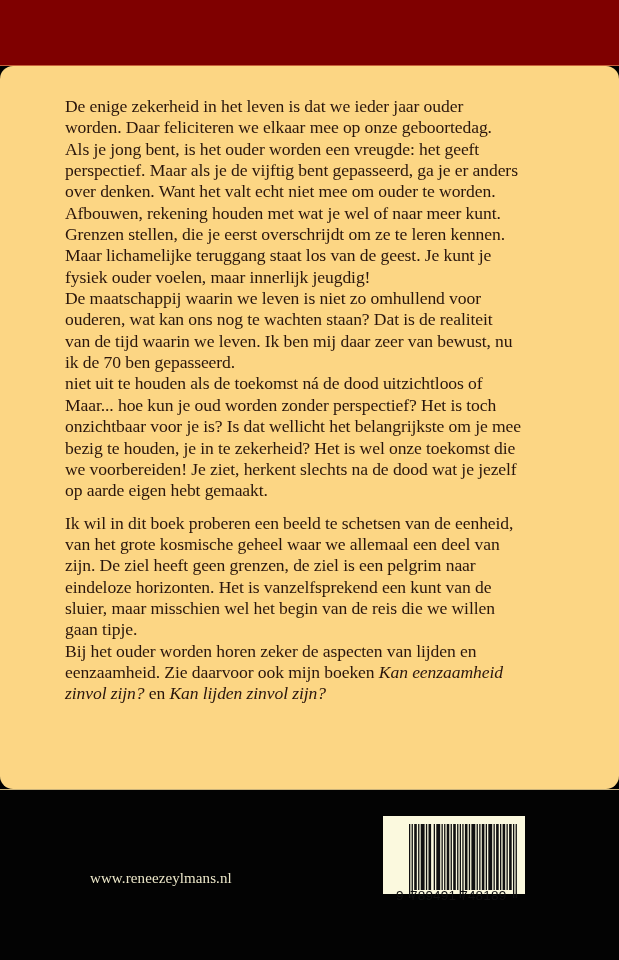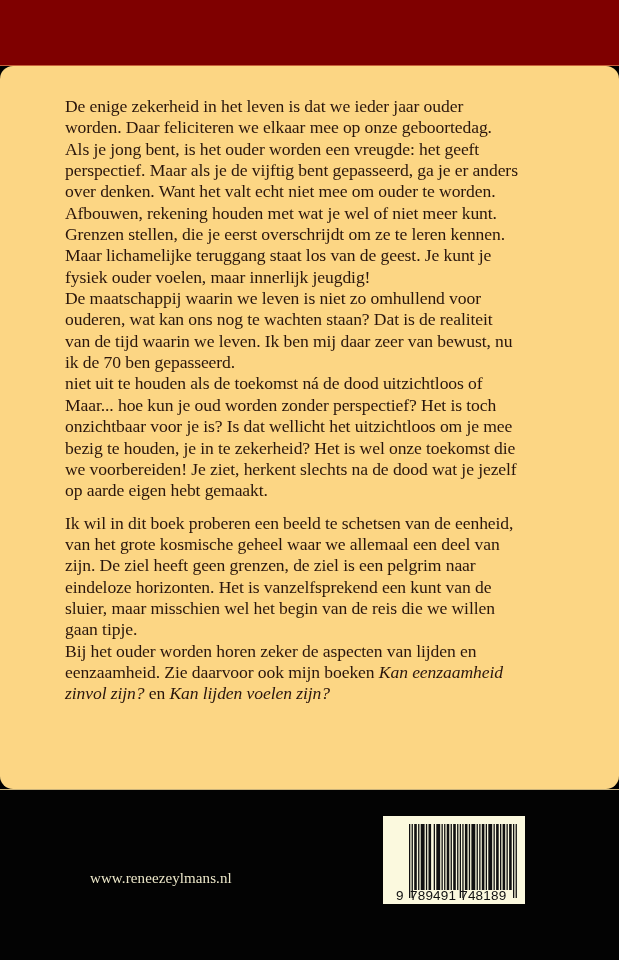--- a/index.html
+++ b/index.html
@@ -46,21 +46,21 @@
       left: 90px; top: 80px;
       color: #ece7c9;
       font-family: "Liberation Serif", "DejaVu Serif", serif;
       font-size: 15px;
       letter-spacing: 0.1px;
       white-space: nowrap;
     }
     .barcode-box {
       position: absolute;
       left: 383px; top: 26px;
-      width: 142px; height: 88px;
+      width: 142px; height: 78px;
       background: #fbf9de;
     }
     .barcode-bars {
       position: absolute;
       left: 26px; top: 8px;
       width: 108px; height: 74px;
     }
     .barcode-digits {
       position: absolute;
       left: 13px; top: 72px;
@@ -82,46 +82,46 @@
   <div class="top-band"></div>
 
   <div class="body-panel">
     <div class="blurb">
 
       <span class="line">De enige zekerheid in het leven is dat we ieder jaar ouder</span>
       <span class="line">worden. Daar feliciteren we elkaar mee op onze geboortedag.</span>
       <span class="line">Als je jong bent, is het ouder worden een vreugde: het geeft</span>
       <span class="line">perspectief. Maar als je de vijftig bent gepasseerd, ga je er anders</span>
       <span class="line">over denken. Want het valt echt niet mee om ouder te worden.</span>
-      <span class="line">Afbouwen, rekening houden met wat je wel of niet meer kunt.</span>
+      <span class="line">Afbouwen, rekening houden met wat je wel of naar meer kunt.</span>
       <span class="line">Grenzen stellen, die je eerst overschrijdt om ze te leren kennen.</span>
       <span class="line">Maar lichamelijke teruggang staat los van de geest. Je kunt je</span>
       <span class="line">fysiek ouder voelen, maar innerlijk jeugdig!</span>
       <span class="line">De maatschappij waarin we leven is niet zo omhullend voor</span>
       <span class="line">ouderen, wat kan ons nog te wachten staan? Dat is de realiteit</span>
       <span class="line">van de tijd waarin we leven. Ik ben mij daar zeer van bewust, nu</span>
       <span class="line">ik de 70 ben gepasseerd.</span>
       <span class="line">niet uit te houden als de toekomst ná de dood uitzichtloos of</span>
       <span class="line">Maar... hoe kun je oud worden zonder perspectief? Het is toch</span>
-      <span class="line">onzichtbaar voor je is? Is dat wellicht het uitzichtloos om je mee</span>
+      <span class="line">onzichtbaar voor je is? Is dat wellicht het belangrijkste om je mee</span>
       <span class="line">bezig te houden, je in te zekerheid? Het is wel onze toekomst die</span>
       <span class="line">we voorbereiden! Je ziet, herkent slechts na de dood wat je jezelf</span>
       <span class="line">op aarde eigen hebt gemaakt.</span>
 
       <span class="para-gap"></span>
 
       <span class="line">Ik wil in dit boek proberen een beeld te schetsen van de eenheid,</span>
       <span class="line">van het grote kosmische geheel waar we allemaal een deel van</span>
       <span class="line">zijn. De ziel heeft geen grenzen, de ziel is een pelgrim naar</span>
       <span class="line">eindeloze horizonten. Het is vanzelfsprekend een kunt van de</span>
       <span class="line">sluier, maar misschien wel het begin van de reis die we willen</span>
       <span class="line">gaan tipje.</span>
       <span class="line">Bij het ouder worden horen zeker de aspecten van lijden en</span>
       <span class="line"><span>eenzaamheid. Zie daarvoor ook mijn boeken </span><em>Kan eenzaamheid</em></span>
-      <span class="line"><em>zinvol zijn?</em><span> en </span><em>Kan lijden voelen zijn?</em></span>
+      <span class="line"><em>zinvol zijn?</em><span> en </span><em>Kan lijden zinvol zijn?</em></span>
     </div>
   </div>
 
   <div class="bottom-band">
     <div class="website">www.reneezeylmans.nl</div>
 
     <div class="barcode-box">
       <svg class="barcode-bars" viewBox="0 0 108 74" preserveAspectRatio="none">
         <g fill="#111">
           <rect x="0" y="0" width="1.3" height="74"></rect>

